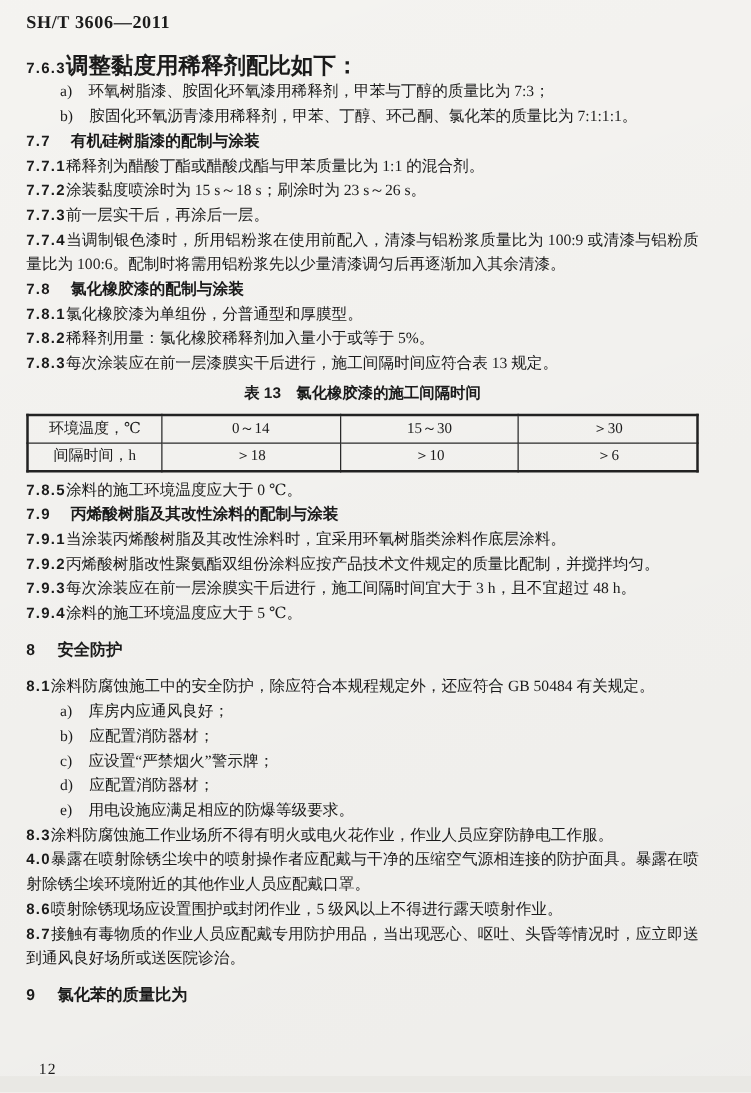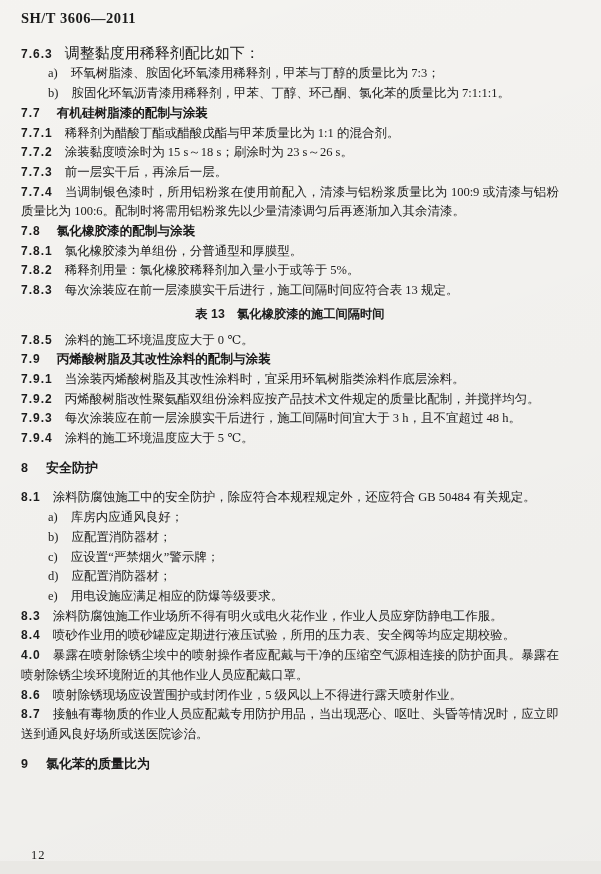--- a/index.html
+++ b/index.html
@@ -24,42 +24,42 @@
     font-weight:700;
     font-size:14.5px;
     letter-spacing:0.5px;
     margin:0 0 14px 0;
   }
   p{margin:0;text-align:justify;}
   .num{
     font-family:"Liberation Sans","DejaVu Sans",sans-serif;
     font-weight:700;
     font-size:12px;
-    margin-right:12px;
+    margin-right:0;
     letter-spacing:1px;
   }
   .itm{padding-left:27px;}
   .itm .lbl{margin-right:13px;}
   .sub{ 
     font-family:"Liberation Sans","DejaVu Sans",sans-serif;
     font-weight:700;
     font-size:12.6px;
   }
   .sub .num{margin-right:16px;}
   .sec{ 
     font-family:"Liberation Sans","DejaVu Sans",sans-serif;
     font-weight:700;
     font-size:13px;
     margin:9px 0 10px 0;
   }
   .sec .num{margin-right:17px;font-size:12.5px;}
   .boldtxt{
     font-family:"Liberation Sans","DejaVu Sans",sans-serif;
-    font-weight:400;
-    font-size:15px;
+    font-weight:700;
+    font-size:18px;
   }
   .tbl-caption{
     text-align:center;
     font-family:"Liberation Sans","DejaVu Sans",sans-serif;
     font-weight:700;
     font-size:12.3px;
     margin:4px 0 6px 0;
   }
   table.t13{
     width:100%;
@@ -101,38 +101,59 @@
     <p class="clause"><span class="num">7.7.2</span><span>涂装黏度喷涂时为 15 s～18 s；刷涂时为 23 s～26 s。</span></p>
     <p class="clause"><span class="num">7.7.3</span><span>前一层实干后，再涂后一层。</span></p>
     <p class="clause"><span class="num">7.7.4</span><span>当调制银色漆时，所用铝粉浆在使用前配入，清漆与铝粉浆质量比为 100:9 或清漆与铝粉质量比为 100:6。配制时将需用铝粉浆先以少量清漆调匀后再逐渐加入其余清漆。</span></p>
 
     <p class="sub"><span class="num">7.8</span><span>氯化橡胶漆的配制与涂装</span></p>
     <p class="clause"><span class="num">7.8.1</span><span>氯化橡胶漆为单组份，分普通型和厚膜型。</span></p>
     <p class="clause"><span class="num">7.8.2</span><span>稀释剂用量：氯化橡胶稀释剂加入量小于或等于 5%。</span></p>
     <p class="clause"><span class="num">7.8.3</span><span>每次涂装应在前一层漆膜实干后进行，施工间隔时间应符合表 13 规定。</span></p>
 
     <div class="tbl-caption">表 13　氯化橡胶漆的施工间隔时间</div>
+    <table class="t13">
+      <colgroup>
+          <col style="width:20%">
+          <col style="width:26.66%">
+          <col style="width:26.66%">
+          <col style="width:26.68%">
+        </colgroup>
+      <tbody>
+        <tr>
+          <td>环境温度，℃</td>
+          <td>0～14</td>
+          <td>15～30</td>
+          <td>＞30</td>
+        </tr>
+        <tr>
+          <td>间隔时间，h</td>
+          <td>＞18</td>
+          <td>＞10</td>
+          <td>＞6</td>
+        </tr>
+      </tbody>
+    </table>
 
     <p class="clause"><span class="num">7.8.5</span><span>涂料的施工环境温度应大于 0 ℃。</span></p>
 
     <p class="sub"><span class="num">7.9</span><span>丙烯酸树脂及其改性涂料的配制与涂装</span></p>
     <p class="clause"><span class="num">7.9.1</span><span>当涂装丙烯酸树脂及其改性涂料时，宜采用环氧树脂类涂料作底层涂料。</span></p>
     <p class="clause"><span class="num">7.9.2</span><span>丙烯酸树脂改性聚氨酯双组份涂料应按产品技术文件规定的质量比配制，并搅拌均匀。</span></p>
     <p class="clause"><span class="num">7.9.3</span><span>每次涂装应在前一层涂膜实干后进行，施工间隔时间宜大于 3 h，且不宜超过 48 h。</span></p>
     <p class="clause"><span class="num">7.9.4</span><span>涂料的施工环境温度应大于 5 ℃。</span></p>
 
     <p class="sec"><span class="num">8</span><span>安全防护</span></p>
     <p class="clause"><span class="num">8.1</span><span>涂料防腐蚀施工中的安全防护，除应符合本规程规定外，还应符合 GB 50484 有关规定。</span></p>
     <p class="itm"><span class="lbl">a)</span><span>库房内应通风良好；</span></p>
     <p class="itm"><span class="lbl">b)</span><span>应配置消防器材；</span></p>
     <p class="itm"><span class="lbl">c)</span><span>应设置“严禁烟火”警示牌；</span></p>
     <p class="itm"><span class="lbl">d)</span><span>应配置消防器材；</span></p>
     <p class="itm"><span class="lbl">e)</span><span>用电设施应满足相应的防爆等级要求。</span></p>
     <p class="clause"><span class="num">8.3</span><span>涂料防腐蚀施工作业场所不得有明火或电火花作业，作业人员应穿防静电工作服。</span></p>
-    <p class="clause"><span class="num">8.4</span><span>喷砂作业用的喷砂罐应定期进行液压试验，所用的压力表、安全阀等均应定期校验。</span></p>
     <p class="clause"><span class="num">4.0</span><span>暴露在喷射除锈尘埃中的喷射操作者应配戴与干净的压缩空气源相连接的防护面具。暴露在喷射除锈尘埃环境附近的其他作业人员应配戴口罩。</span></p>
     <p class="clause"><span class="num">8.6</span><span>喷射除锈现场应设置围护或封闭作业，5 级风以上不得进行露天喷射作业。</span></p>
     <p class="clause"><span class="num">8.7</span><span>接触有毒物质的作业人员应配戴专用防护用品，当出现恶心、呕吐、头昏等情况时，应立即送到通风良好场所或送医院诊治。</span></p>
 
     <p class="sec"><span class="num">9</span><span>氯化苯的质量比为</span></p>
 
   </div>
 
   <div class="page-number">12</div>
 </div>

